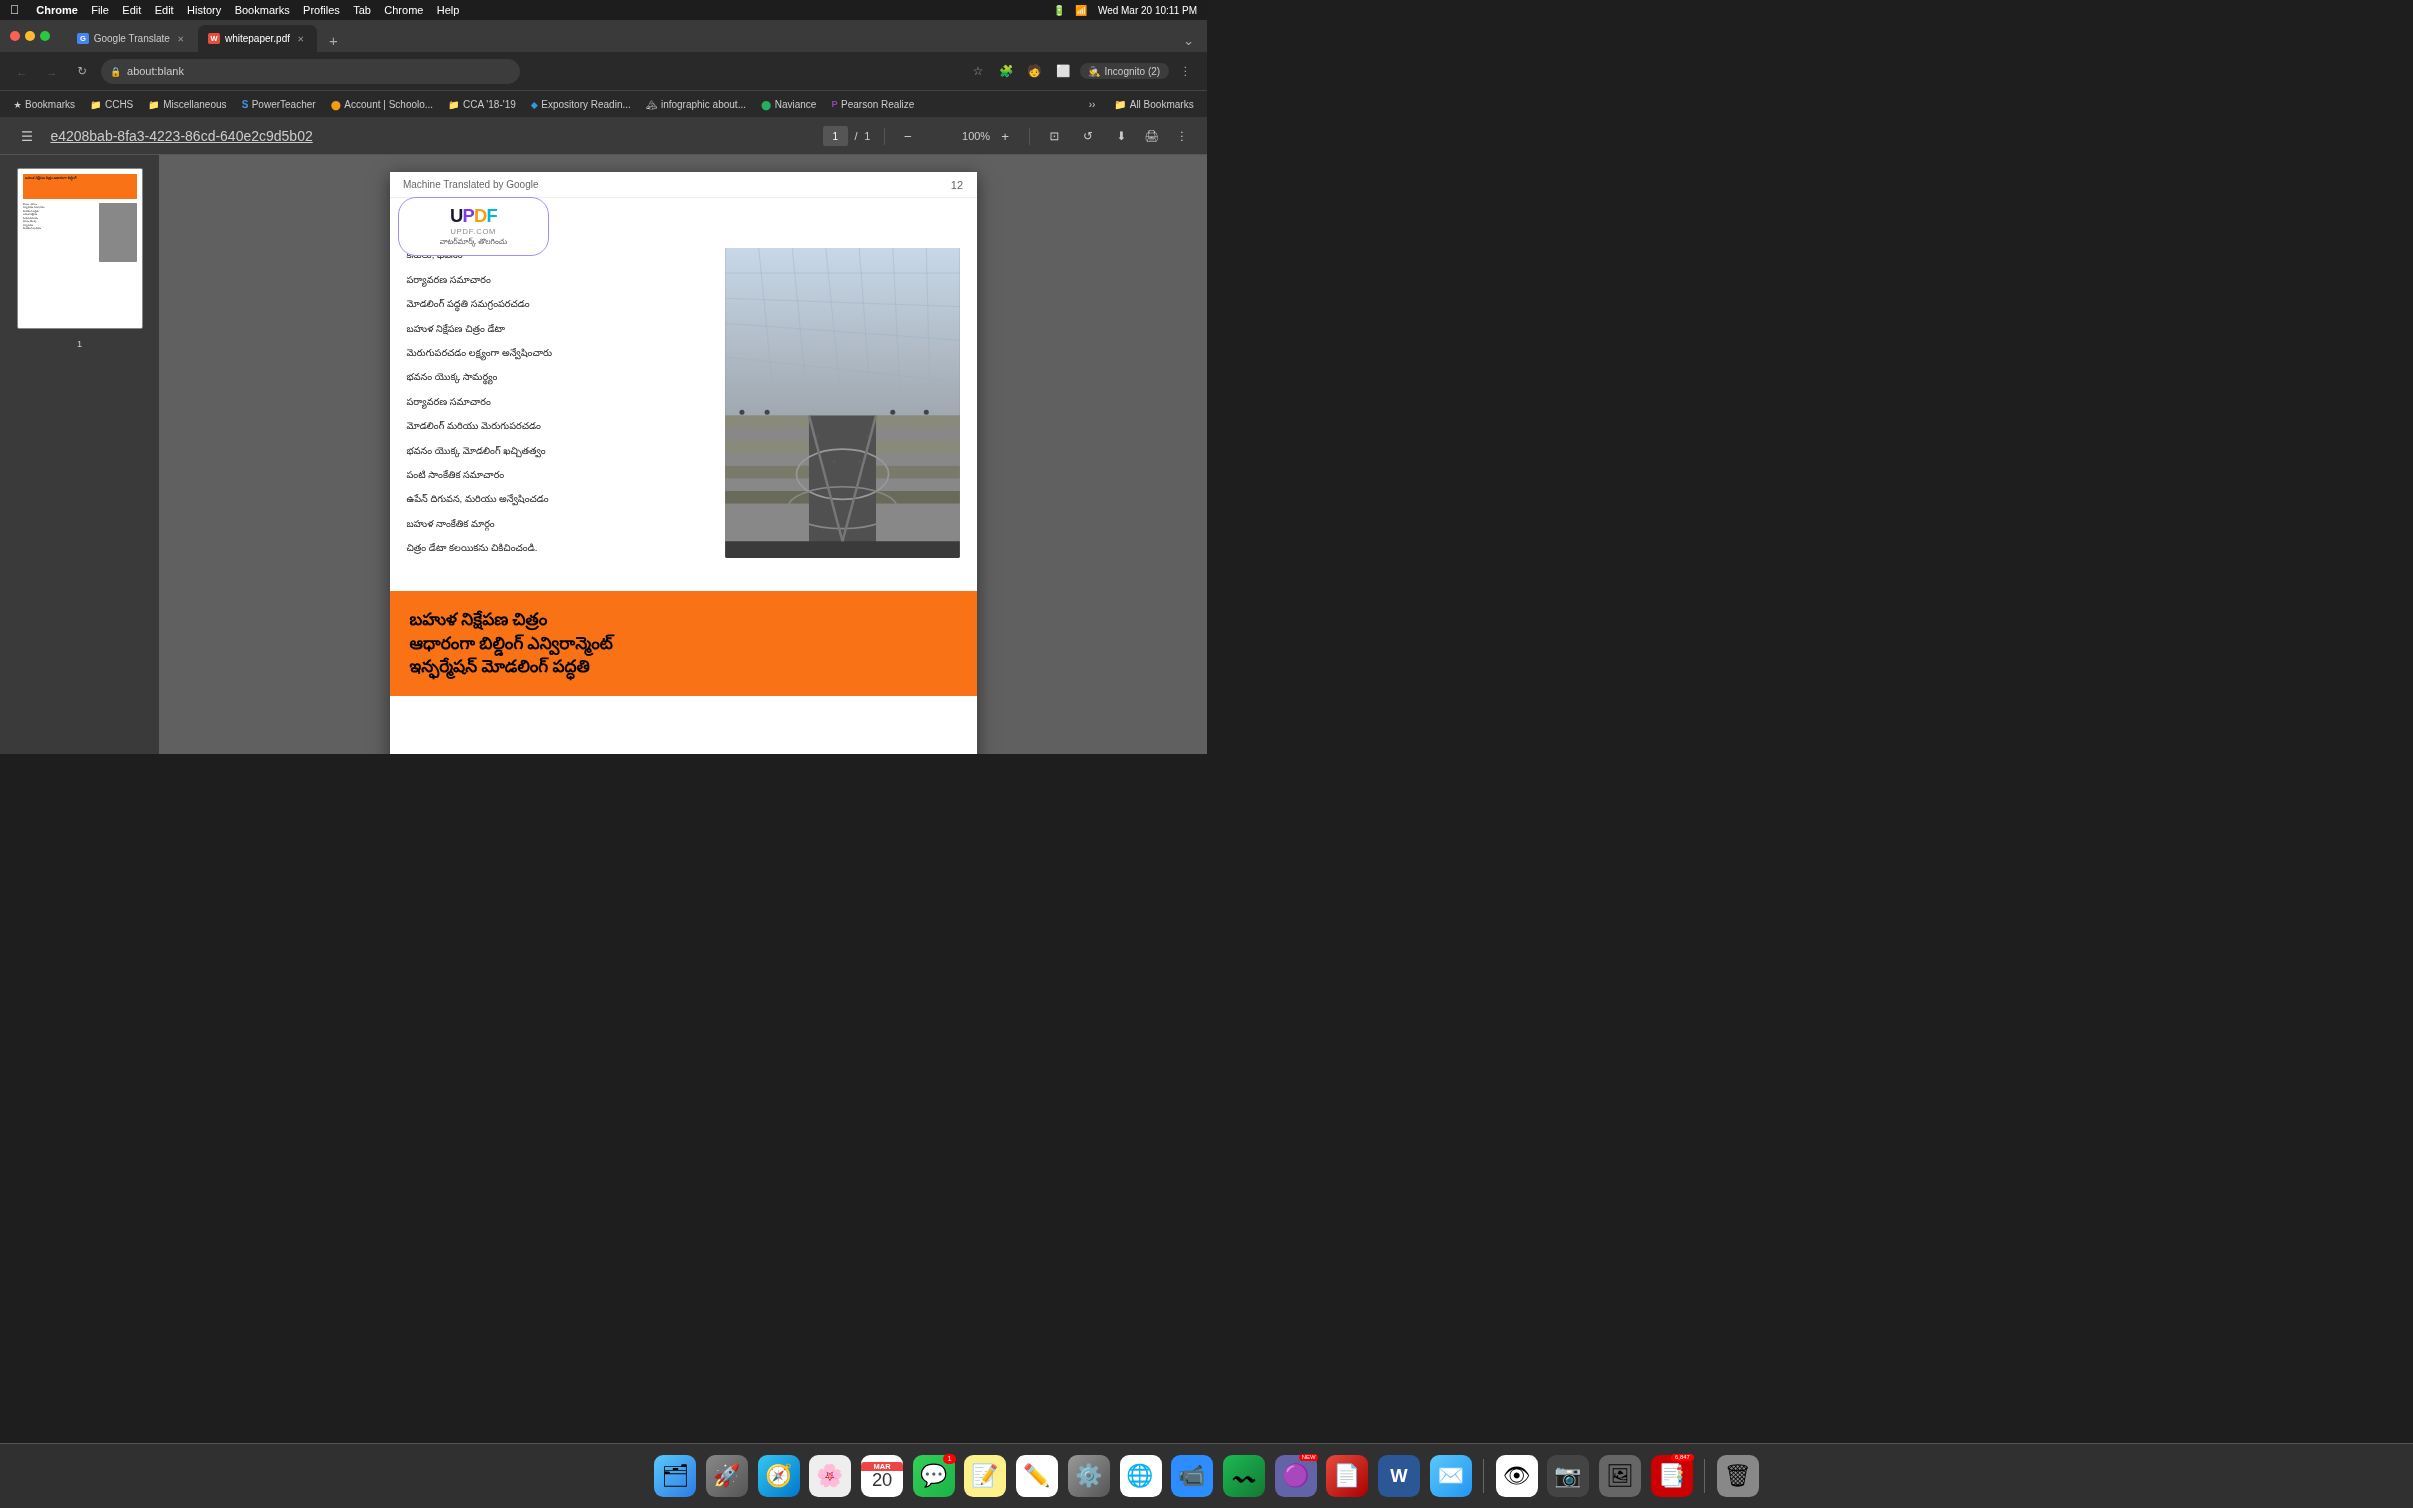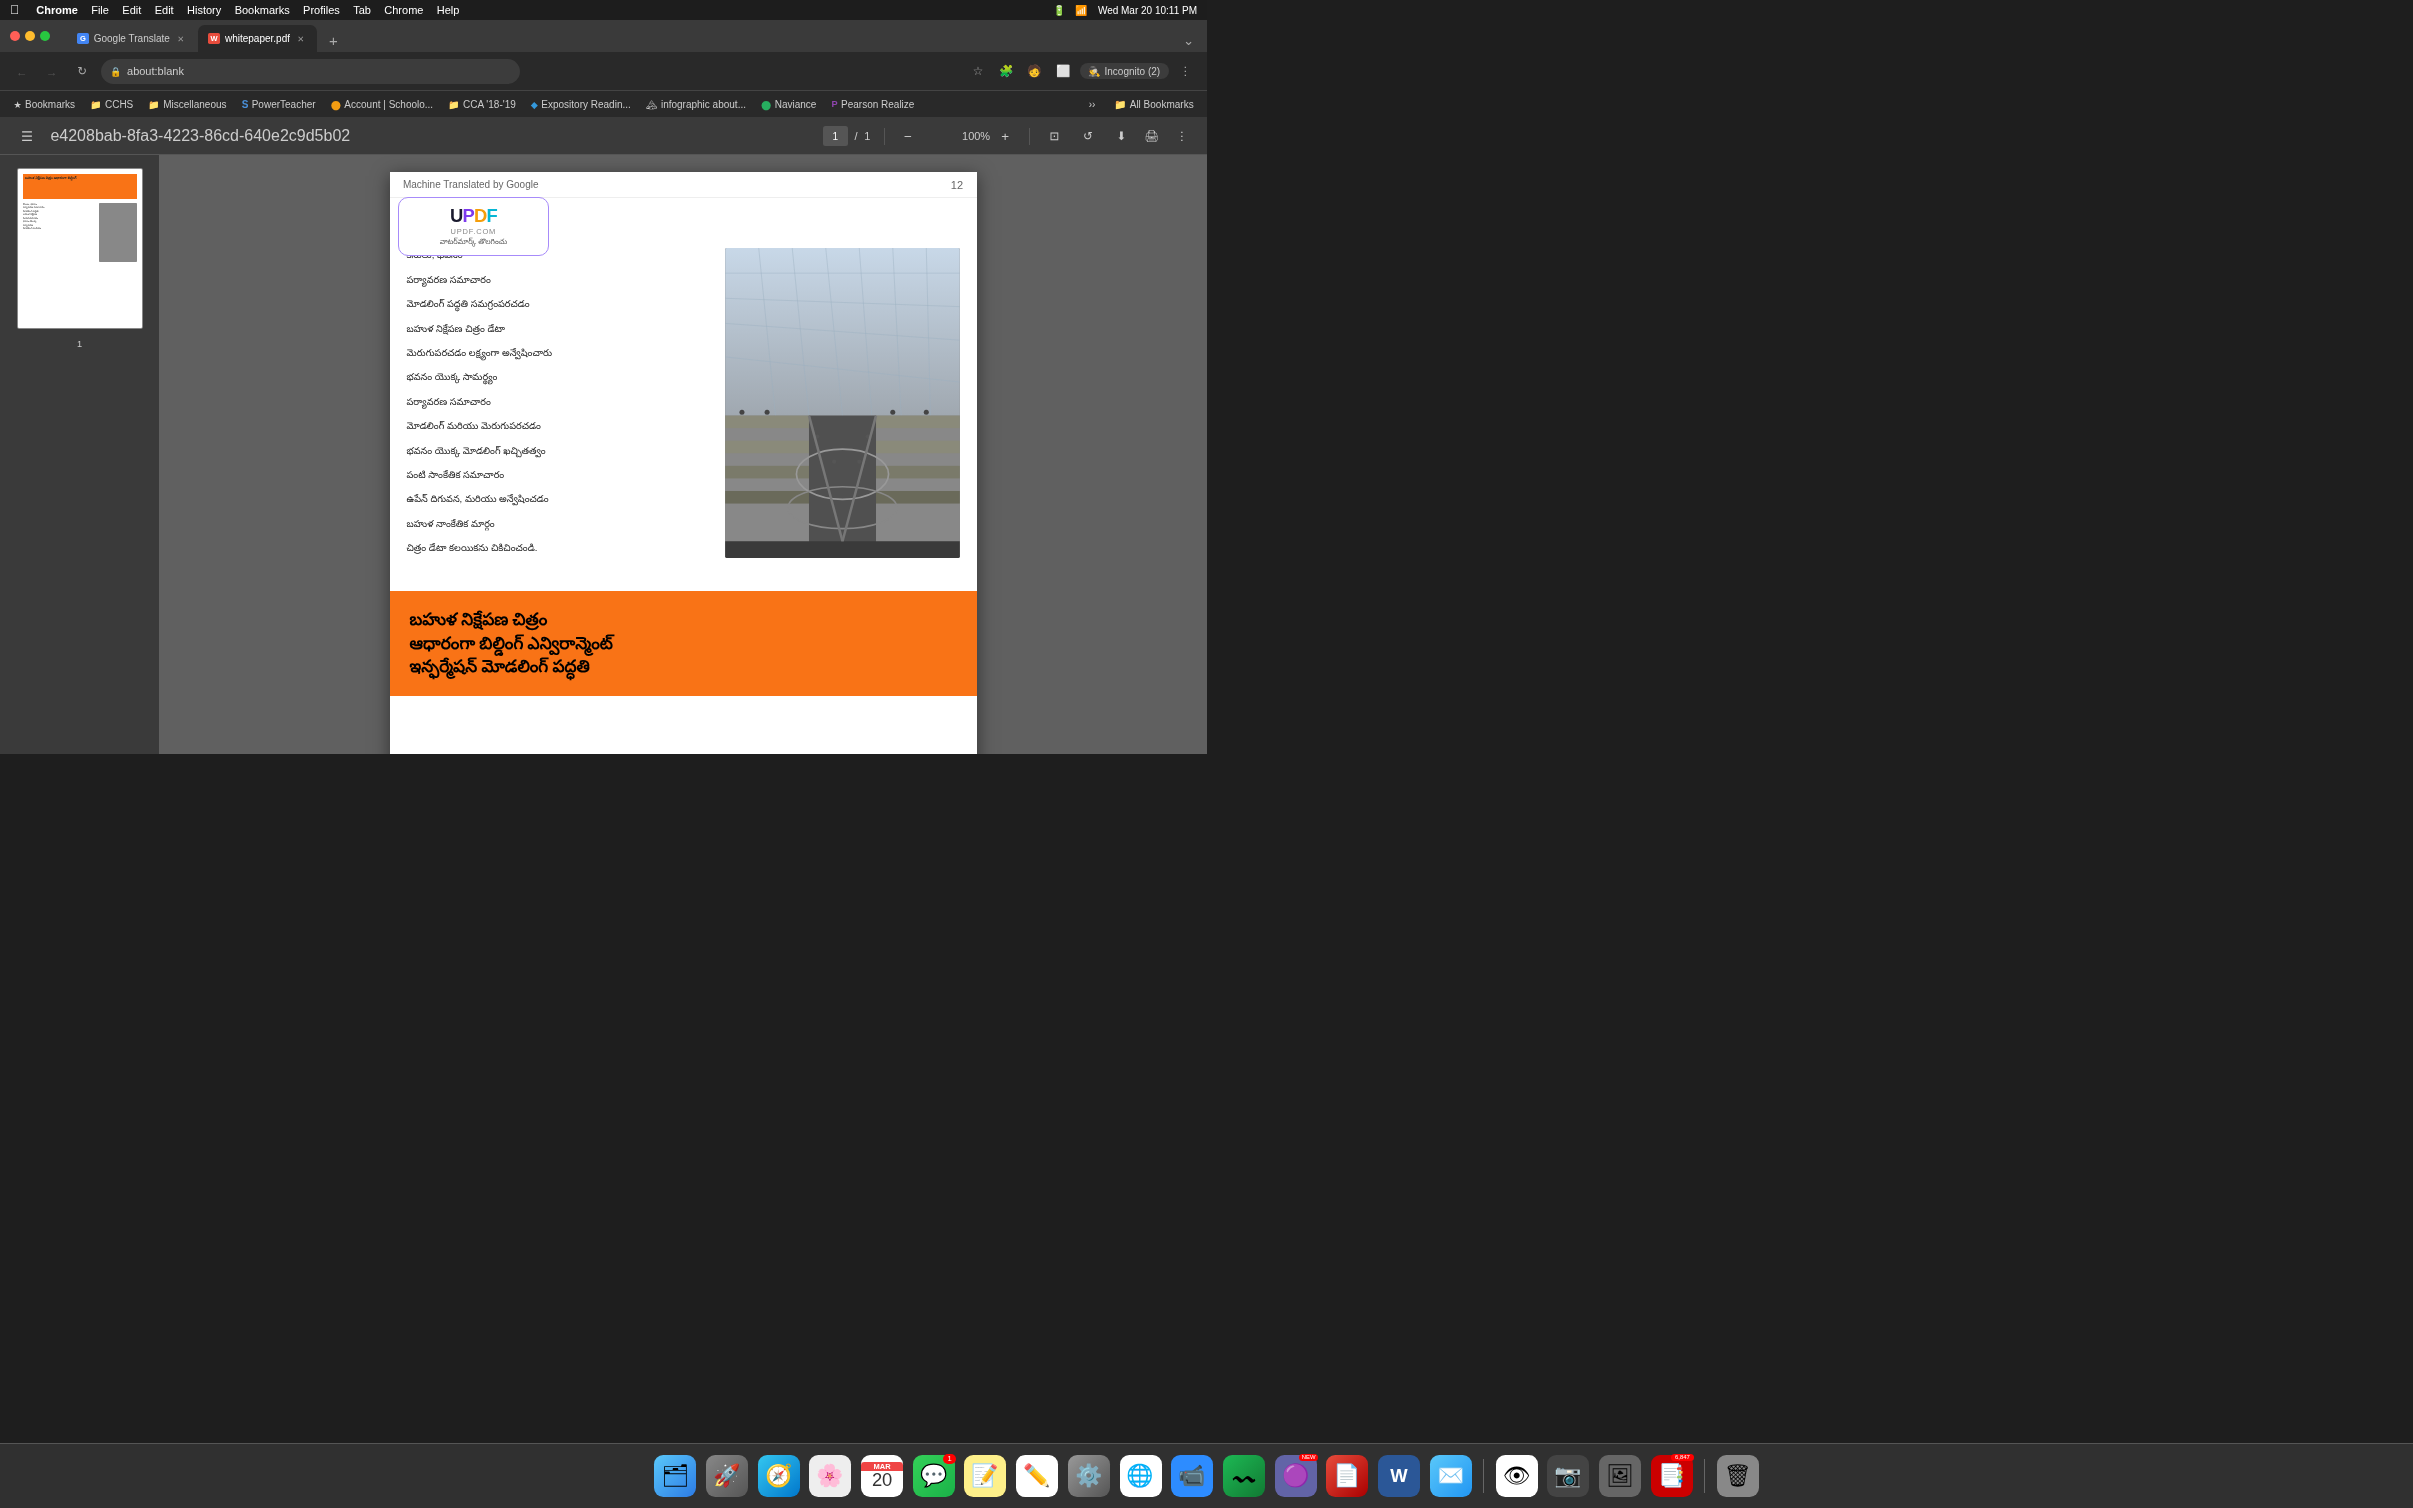--- a/index.html
+++ b/index.html
@@ -163,23 +163,24 @@
       padding: 0 13.4px;
       gap: 10px;
       border-bottom: 0.8px solid #555;
     }
     .pdf-menu-btn {
       width: 27px; height: 27px;
       display: flex; align-items: center; justify-content: center;
       color: #ccc; font-size: 13.4px; cursor: pointer;
     }
     .pdf-title {
-      font-size: 16px;
+      font-size: 14px;
       color: #ccc;
       flex: 1;
+      text-decoration: underline;
     }
     .pdf-page-controls {
       display: flex; align-items: center; gap: 6.7px;
       font-size: 11px; color: #ccc;
     }
     .pdf-page-input {
       width: 25px; height: 20px;
       background: #555; border: none; border-radius: 2.5px;
       color: white; text-align: center; font-size: 10px;
     }
@@ -281,21 +282,21 @@
       font-weight: 500;
     }
 
     
     .updf-popup {
       position: absolute;
       top: 25px;
       left: 8.4px;
       background: white;
       border: 1.7px solid #a78bfa;
-      border-radius: 10px;
+      border-radius: 18px;
       padding: 6.7px 11.7px;
       z-index: 20;
       display: flex;
       flex-direction: column;
       align-items: center;
       min-width: 151px;
     }
     .updf-logo {
       font-size: 18.4px;
       font-weight: 900;

